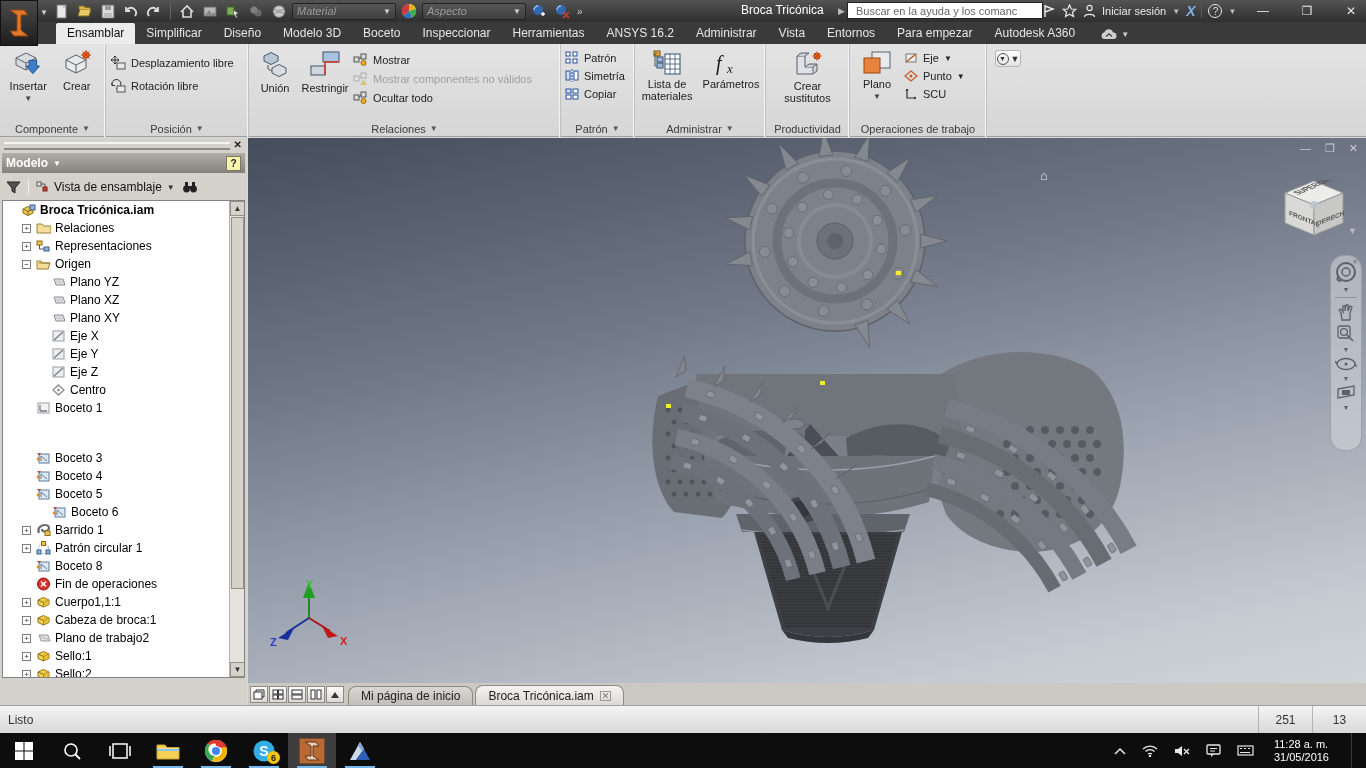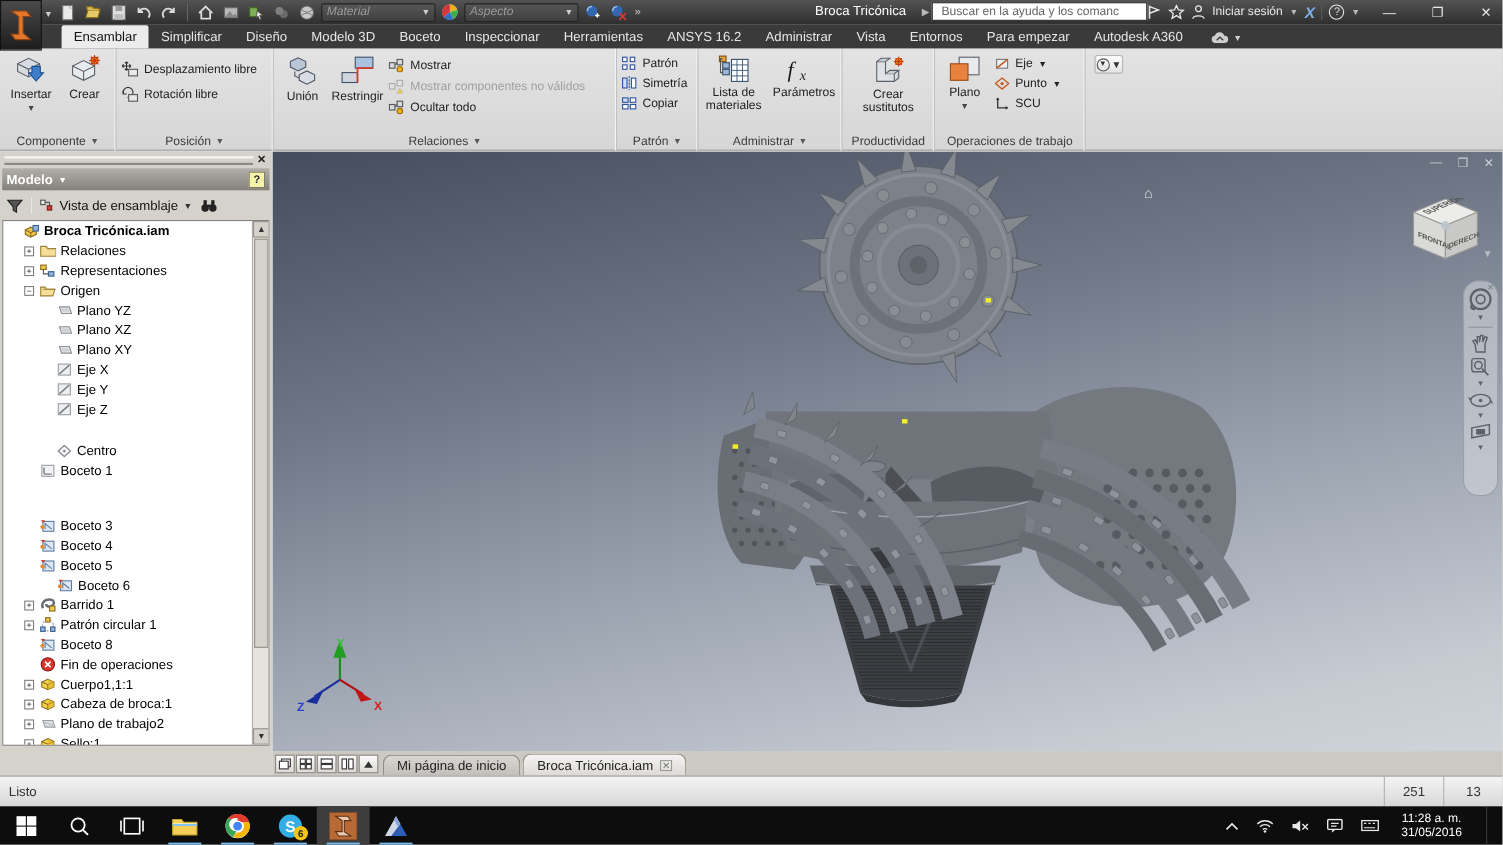--- a/index.html
+++ b/index.html
@@ -91,21 +91,21 @@
   #status-cells{margin-left:auto;display:flex;height:100%}
   .scell{min-width:54px;display:flex;align-items:center;justify-content:center;border-left:1px solid #b3b3b3;padding:0 12px}
 
   
   #taskbar{position:absolute;left:0;top:733px;width:1366px;height:35px;background:#0d0d0d;display:flex;align-items:stretch;z-index:50}
   .tbicon{width:48px;display:flex;align-items:center;justify-content:center;position:relative}
   .tbicon.active{background:#3d3d3d}
   .tbicon .runline{position:absolute;bottom:0;left:9px;right:9px;height:2px;background:#76b9ed}
   .badge{position:absolute;right:8px;bottom:4px;width:13px;height:13px;border-radius:50%;background:#f2c511;color:#222;font-size:9px;font-weight:bold;display:flex;align-items:center;justify-content:center}
   #tray{margin-left:auto;display:flex;align-items:center;gap:16px;padding-right:10px}
-  #clock{color:#fff;font-size:11px;text-align:center;line-height:13px;margin-left:4px}
+  #clock{color:#fff;font-size:11px;text-align:left;line-height:13px;margin-left:4px}
   #show-desktop{width:5px;height:35px;border-left:1px solid #3a3a3a;margin-left:6px}
   svg{display:block}
 </style>
 </head>
 <body>
 
 <div id="titlebar">
   <div id="logo-tile">
     <svg width="24" height="30" viewBox="0 0 24 30">
       <path d="M3 2 L17 2 L21 7 L14 7 L14 22 L21 28 L7 28 L3 23 L10 23 L10 7 Z" fill="#e2762b" stroke="#8a4413" stroke-width="1"></path>
@@ -618,21 +618,21 @@
           </div>
           <div class="trow" style="padding-left: 47px;">
             <span class="tic">
               <svg width="15" height="14" viewBox="0 0 15 14">
                 <rect x="2" y="2" width="11" height="10" fill="#eceef0" stroke="#9a9da2"></rect>
                 <path d="M3 11 L12 3" stroke="#7a7d82" stroke-width="1.4"></path>
               </svg>
             </span>
             <span>Eje Z</span>
           </div>
-          <div class="trow" style="padding-left: 47px; margin-top: 20px;">
+          <div class="trow" style="padding-left: 47px;">
             <span class="tic">
               <svg width="15" height="14" viewBox="0 0 15 14">
                 <path d="M7.5 2 L13 7 L7.5 12 L2 7 Z" fill="none" stroke="#8a8d92" stroke-width="1.3"></path>
                 <circle cx="7.5" cy="7" r="1.3" fill="#8a8d92"></circle>
               </svg>
             </span>
             <span>Centro</span>
           </div>
           <div class="trow" style="padding-left: 32px;">
             <span class="tic">

